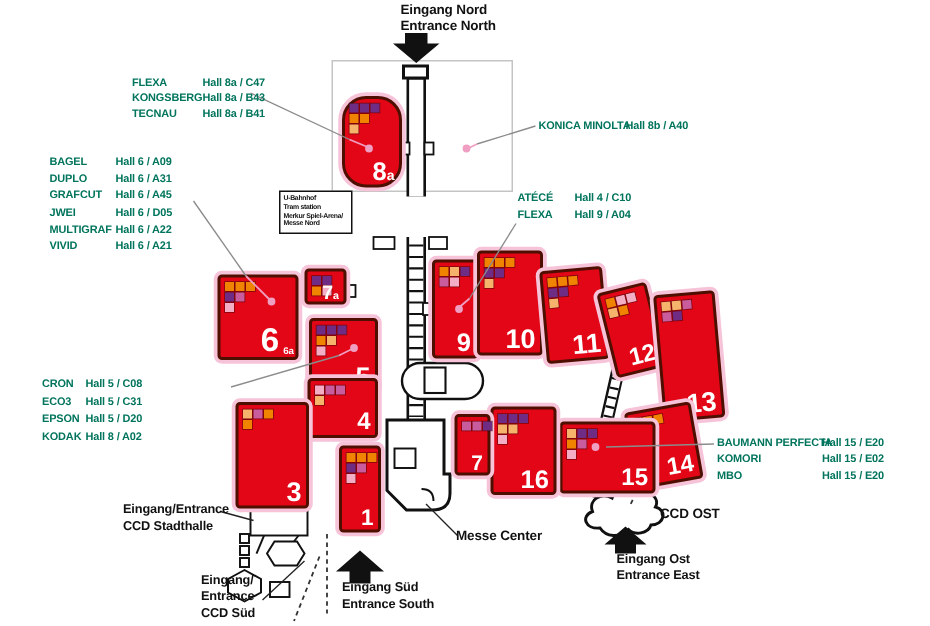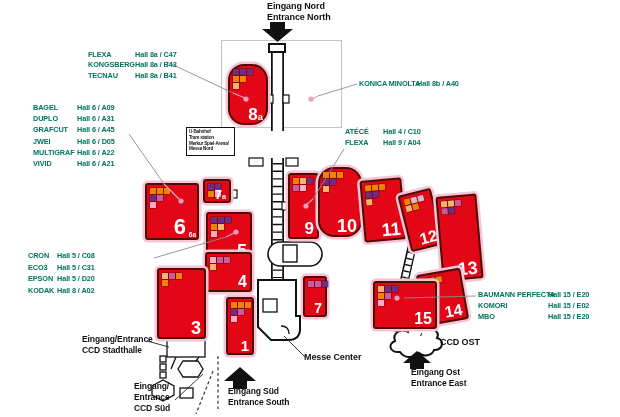--- a/index.html
+++ b/index.html
@@ -241,21 +241,21 @@
             <span class="sq" style="background: rgb(245, 179, 107);"></span>
             <span class="sq" style="background: rgb(111, 44, 133);"></span>
           </div>
           <div class="srow">
             <span class="sq" style="background: rgb(200, 92, 157);"></span>
             <span class="sq" style="background: rgb(243, 174, 198);"></span>
           </div>
         </div>
         <div class="label" style="font-size: 17px;"><span class="num">9</span></div>
       </div>
-      <div class="hall" style="left: 318px; top: 167px; width: 44px; height: 70px; transform: rotate(0deg); border-radius: 16px;">
+      <div class="hall" style="left: 318px; top: 167px; width: 44px; height: 70px; transform: rotate(0deg);">
         <div class="stands">
           <div class="srow">
             <span class="sq" style="background: rgb(240, 131, 0);"></span>
             <span class="sq" style="background: rgb(240, 131, 0);"></span>
             <span class="sq" style="background: rgb(240, 131, 0);"></span>
           </div>
           <div class="srow">
             <span class="sq" style="background: rgb(111, 44, 133);"></span>
             <span class="sq" style="background: rgb(111, 44, 133);"></span>
           </div>
@@ -333,20 +333,37 @@
           </div>
           <div class="srow">
             <span class="sq" style="background: rgb(240, 131, 0);"></span>
             <span class="sq" style="background: rgb(200, 92, 157);"></span>
           </div>
           <div class="srow">
             <span class="sq" style="background: rgb(243, 174, 198);"></span>
           </div>
         </div>
         <div class="label" style="font-size: 16px;"><span class="num">15</span></div>
+      </div>
+      <div class="hall" style="left: 327px; top: 271px; width: 44px; height: 59px; transform: rotate(0deg);">
+        <div class="stands">
+          <div class="srow">
+            <span class="sq" style="background: rgb(111, 44, 133);"></span>
+            <span class="sq" style="background: rgb(111, 44, 133);"></span>
+            <span class="sq" style="background: rgb(111, 44, 133);"></span>
+          </div>
+          <div class="srow">
+            <span class="sq" style="background: rgb(245, 179, 107);"></span>
+            <span class="sq" style="background: rgb(245, 179, 107);"></span>
+          </div>
+          <div class="srow">
+            <span class="sq" style="background: rgb(243, 174, 198);"></span>
+          </div>
+        </div>
+        <div class="label" style="font-size: 17px;"><span class="num">16</span></div>
       </div>
       <div class="hall" style="left: 303px; top: 276px; width: 24px; height: 41px; transform: rotate(0deg);">
         <div class="stands">
           <div class="srow">
             <span class="sq" style="background: rgb(200, 92, 157);"></span>
             <span class="sq" style="background: rgb(200, 92, 157);"></span>
             <span class="sq" style="background: rgb(111, 44, 133);"></span>
           </div>
         </div>
         <div class="label" style="font-size: 14px;"><span class="num">7</span></div>

